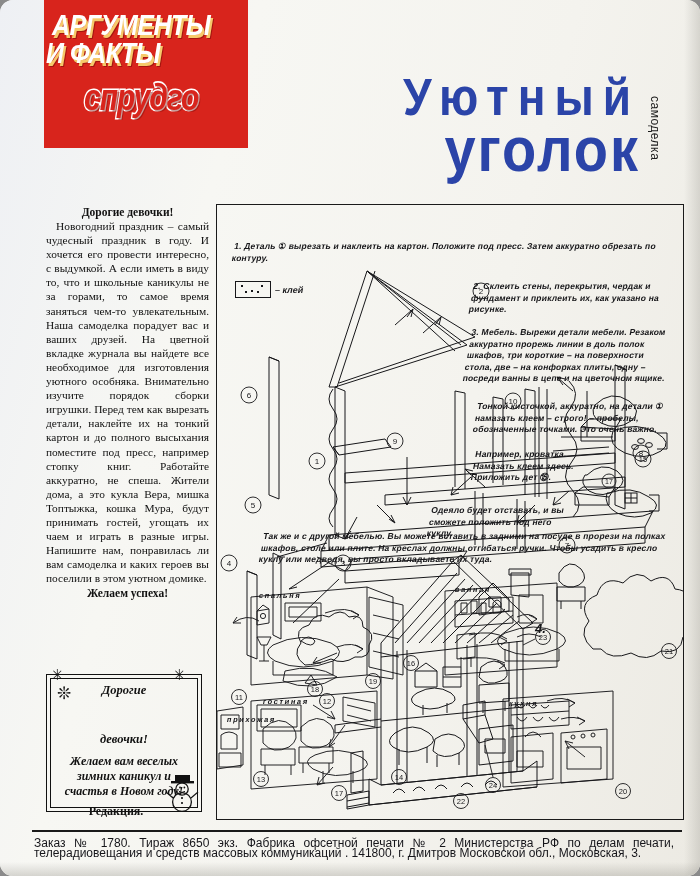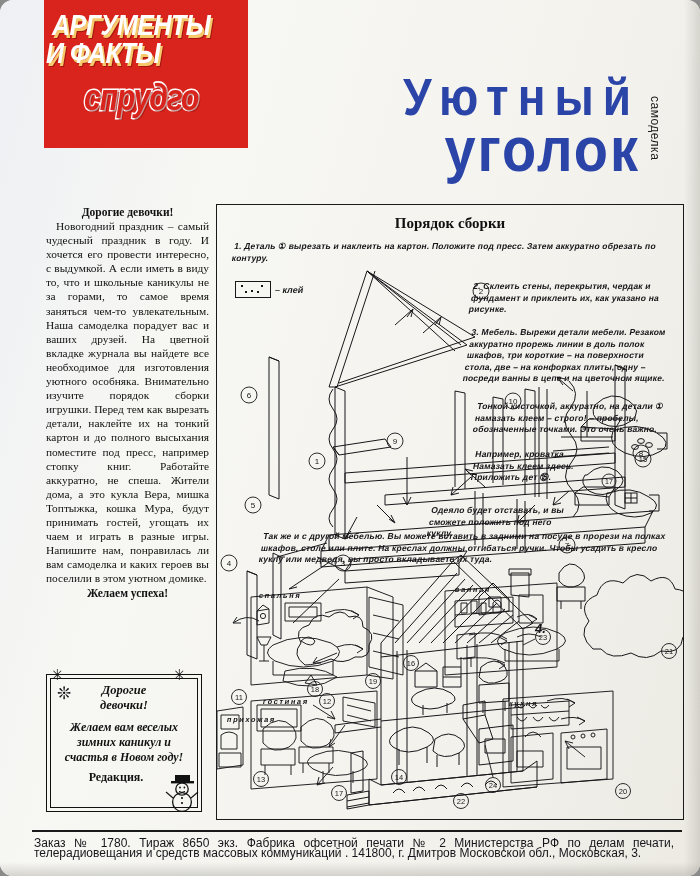--- a/index.html
+++ b/index.html
@@ -174,20 +174,21 @@
     inset: 3px;
     border: 1.2px solid #111;
   }
   #greeting-title-1, #greeting-title-2 {
     font-family: "Liberation Serif", serif;
     font-weight: bold;
     font-style: italic;
     font-size: 12.5px;
     text-align: center;
     color: #111;
+    margin-top: 34px;
   }
   #greeting-title-1 { margin-top: 4px; }
   #greeting-body {
     font-family: "Liberation Serif", serif;
     font-weight: bold;
     font-style: italic;
     font-size: 12px;
     line-height: 15px;
     text-align: center;
     color: #111;
@@ -376,21 +377,20 @@
       <circle cx="17" cy="29" r="9.4" fill="none" stroke="#111" stroke-width="1.3"></circle>
       <circle cx="17" cy="25" r="1.1" fill="#111"></circle>
       <circle cx="17" cy="30" r="1.1" fill="#111"></circle>
       <path d="M8 25 L1 19" stroke="#111" stroke-width="1.1" fill="none"></path>
       <path d="M26 25 L33 19" stroke="#111" stroke-width="1.1" fill="none"></path>
     </svg>
   </div>
 
   <div id="assembly-panel">
 
-    <div id="assembly-title">Порядок сборки</div>
 
     <div class="hand" id="step1-text">1. Деталь ① вырезать и наклеить на картон. Положите под пресс. Затем аккуратно обрезать по контуру.</div>
 
     <div id="glue-legend">
       <div id="glue-legend-swatch"></div>
       <div id="glue-legend-label">– клей</div>
     </div>
 
     <div class="hand" id="step2-text">2. Склеить стены, перекрытия, чердак и фундамент и приклеить их, как указано на рисунке.</div>
     <div class="hand" id="step3-text">3. Мебель. Вырежи детали мебели. Резаком аккуратно прорежь линии в доль полок шкафов, три короткие – на поверхности стола, две – на конфорках плиты, одну – посреди ванны в цепе и на цветочном ящике.</div>

